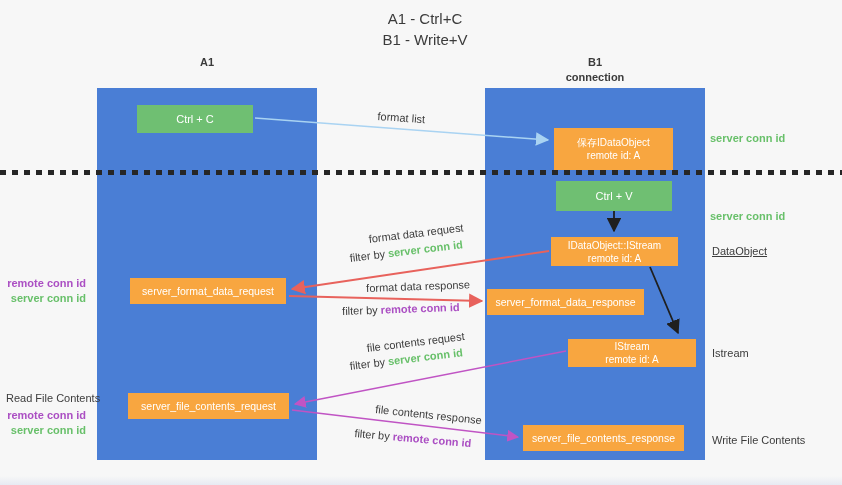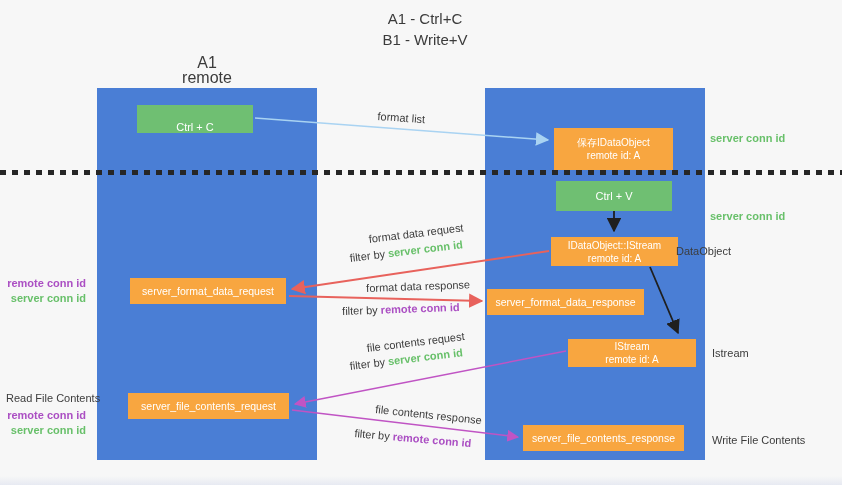--- a/index.html
+++ b/index.html
@@ -15,21 +15,21 @@
     padding-left:8px;
   }
   .title{
     position:absolute;left:0;top:8px;width:100%;
     text-align:center;color:#3b3b3b;
     font-size:15px;line-height:21px;
   }
   .lifeline-header{
     position:absolute;top:55px;width:220px;
     text-align:center;color:#3b3b3b;
-    font-size:16px;line-height:15px;
+    font-size:11px;line-height:15px;font-weight:bold;
   }
   .lifeline-rect{
     position:absolute;top:88px;width:220px;height:372px;
     background:#4a7ed5;
   }
   .dotted-line{
     position:absolute;left:0;top:170px;width:842px;height:5px;
     background:repeating-linear-gradient(90deg,#262626 0 6px,transparent 6px 12px);
   }
   .node{
@@ -64,21 +64,24 @@
 
 <div class="canvas">
 
   <div class="title">
     <div>A1 - Ctrl+C</div>
     <div>B1 - Write+V</div>
   </div>
 
   <div class="lifeline-header" style="left:97px;">
     <div>A1</div>
-    <div>remote</div>
+  </div>
+  <div class="lifeline-header" style="left:485px;">
+    <div>B1</div>
+    <div>connection</div>
   </div>
 
   <div class="lifeline-rect" style="left:97px;"></div>
   <div class="lifeline-rect" style="left:485px;"></div>
 
   <div class="dotted-line"></div>
 
   <svg class="arrows" width="842" height="485">
     <defs>
       <marker id="m-blue" viewBox="0 0 10 10" refX="9" refY="5" markerWidth="9" markerHeight="9" orient="auto">
@@ -96,21 +99,21 @@
     </defs>
     <line x1="255" y1="118" x2="548" y2="140" stroke="#a9d3f2" stroke-width="1.5" marker-end="url(#m-blue)"></line>
     <line x1="614" y1="209" x2="614" y2="231" stroke="#1f1f1f" stroke-width="1.8" marker-end="url(#m-black)"></line>
     <line x1="650" y1="267" x2="678" y2="333" stroke="#1f1f1f" stroke-width="1.8" marker-end="url(#m-black)"></line>
     <line x1="549" y1="251" x2="292" y2="289" stroke="#e8625c" stroke-width="1.8" marker-end="url(#m-red)"></line>
     <line x1="289" y1="296" x2="482" y2="301" stroke="#e8625c" stroke-width="1.8" marker-end="url(#m-red)"></line>
     <line x1="566" y1="351" x2="295" y2="404" stroke="#c054c4" stroke-width="1.5" marker-end="url(#m-magenta)"></line>
     <line x1="292" y1="410" x2="518" y2="437" stroke="#c054c4" stroke-width="1.5" marker-end="url(#m-magenta)"></line>
   </svg>
 
-  <div class="node green" style="left:137px;top:105px;width:116px;height:28px;align-items:flex-end;">
+  <div class="node green" style="left:137px;top:105px;width:116px;height:28px;">
     <span>Ctrl + C</span>
   </div>
 
   <div class="node orange two-line" style="left:554px;top:128px;width:119px;height:42px;">
     <span>保存IDataObject</span>
     <span>remote id: A</span>
   </div>
 
   <div class="node green" style="left:556px;top:181px;width:116px;height:30px;">
     <span>Ctrl + V</span>
@@ -163,21 +166,21 @@
   </div>
 
   <div class="lbl rot" style="left:376px;top:403px;transform:rotate(6deg);">file contents response</div>
   <div class="lbl rot" style="left:355px;top:427px;transform:rotate(5deg);">
     <span>filter by</span>
     <span class="id-purple">remote conn id</span>
   </div>
 
   <div class="lbl id-green" style="left:710px;top:132px;">server conn id</div>
   <div class="lbl id-green" style="left:710px;top:210px;">server conn id</div>
-  <div class="lbl" style="left:676px;top:245px;">DataObject</div>
+  <div class="lbl" style="left:712px;top:245px;text-decoration:underline;">DataObject</div>
   <div class="lbl" style="left:712px;top:347px;">Istream</div>
   <div class="lbl" style="left:712px;top:434px;text-align:right;">Write File Contents</div>
 
   <div class="left-col" style="top:276px;">
     <div class="id-purple">remote conn id</div>
     <div class="id-green">server conn id</div>
   </div>
 
   <div class="left-col" style="top:391px;color:#3c3c3c;">Read File Contents</div>
 

